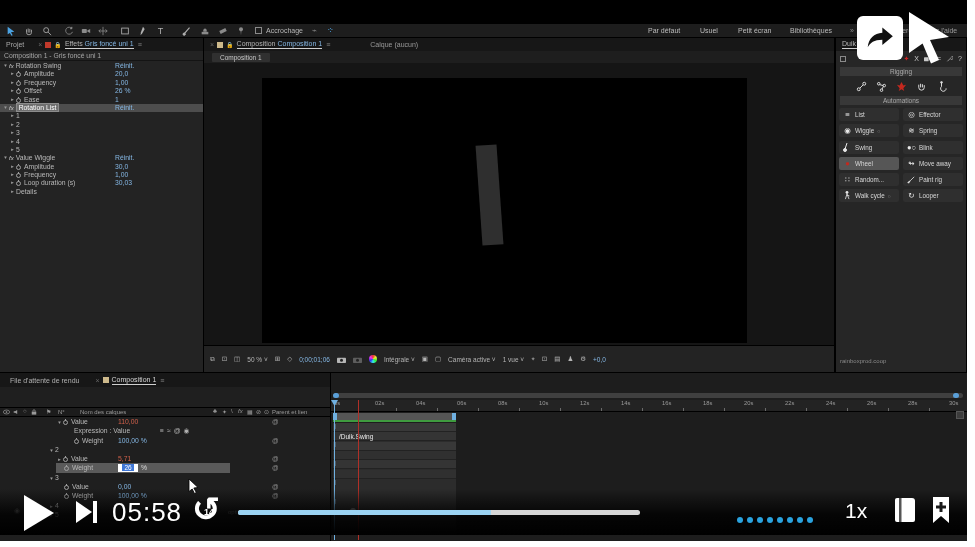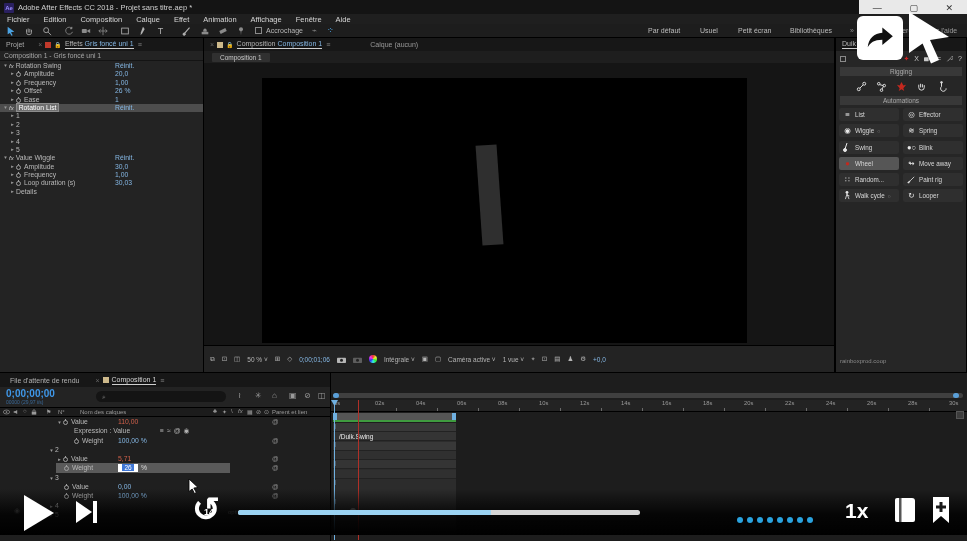--- a/index.html
+++ b/index.html
@@ -58,41 +58,21 @@
   .ptime{position:absolute;color:#fff;font-size:26px;letter-spacing:1px;}
   .dot{width:6px;height:6px;border-radius:50%;background:#2aa3df;display:inline-block;margin-right:4px;}
   svg{display:block;}
 </style>
 </head>
 <body>
 
 <div class="stage">
 <div class="video">
 
-  <div class="titlebar">
-    <div class="ae-logo">Ae</div>
-    <div class="title-text">Adobe After Effects CC 2018 - Projet sans titre.aep *</div>
-    <div class="win-controls">
-      <span>—</span>
-      <span>▢</span>
-      <span>✕</span>
-    </div>
-  </div>
-
-  <div class="menubar">
-    <span>Fichier</span>
-    <span>Edition</span>
-    <span>Composition</span>
-    <span>Calque</span>
-    <span>Effet</span>
-    <span>Animation</span>
-    <span>Affichage</span>
-    <span>Fenêtre</span>
-    <span>Aide</span>
-  </div>
+
 
   <div class="toolbar">
     <span class="tool" style="left:4px">
           <svg viewBox="0 0 12 12">
             <path d="M2 1 L10 7 L6 7.5 L8 11 L6.5 11.8 L4.7 8.3 L2 10 Z" fill="#4ba3e3"></path>
           </svg>
         </span>
     <span class="tool" style="left:22px">
           <svg viewBox="0 0 12 12" stroke="#b0b0b0" fill="none">
             <path d="M3 8 V4 M5 8 V3 M7 8 V3.5 M9 8 V4.5 M3 8 a3 2.5 0 0 0 6 0"></path>
@@ -384,31 +364,20 @@
     <div style="position:absolute;left:4px;bottom:8px;font-size:6px;color:#8a8a8a">rainboxprod.coop</div>
   </div>
 
   <div class="tl">
     <div style="position:absolute;left:0;top:0;width:100%;height:14px;background:#171717;font-size:7px;color:#b0b0b0;display:flex;align-items:center">
       <span style="margin-left:10px">File d'attente de rendu</span>
       <span style="margin-left:16px;color:#666">×</span>
       <span class="chip" style="background:#cdb98b"></span>
       <span style="border-bottom:1px solid #cfcfcf;padding-bottom:1px;color:#d6d6d6">Composition 1</span>
       <span style="margin-left:4px;color:#8a8a8a">≡</span>
-    </div>
-    <div style="position:absolute;left:0;top:14px;width:330px;height:20px;background:#232323">
-      <div style="position:absolute;left:6px;top:1px;font-size:10px;font-weight:bold;color:#3f97e8">0;00;00;00</div>
-      <div style="position:absolute;left:6px;top:12px;font-size:5px;color:#3a6a9a">00000 (29,97 i/s)</div>
-      <div style="position:absolute;left:96px;top:4px;width:130px;height:11px;background:#141414;border-radius:6px;color:#8a8a8a;font-size:7px;padding-left:6px;line-height:11px">⌕</div>
-      <span style="position:absolute;left:238px;top:4px;color:#9a9a9a;font-size:8px">≀</span>
-      <span style="position:absolute;left:255px;top:4px;color:#9a9a9a;font-size:8px">✳</span>
-      <span style="position:absolute;left:272px;top:4px;color:#9a9a9a;font-size:8px">⌂</span>
-      <span style="position:absolute;left:289px;top:4px;color:#9a9a9a;font-size:8px">▣</span>
-      <span style="position:absolute;left:304px;top:4px;color:#9a9a9a;font-size:8px">⊘</span>
-      <span style="position:absolute;left:318px;top:4px;color:#9a9a9a;font-size:8px">◫</span>
     </div>
     <div style="position:absolute;left:0;top:34px;width:330px;height:10px;background:#1c1c1c;border-top:1px solid #000;border-bottom:1px solid #000;font-size:6px;color:#9a9a9a">
       <span style="position:absolute;left:3px;top:1px">
             <svg width="7" height="6" viewBox="0 0 10 8">
               <ellipse cx="5" cy="4" rx="4.5" ry="2.8" fill="none" stroke="#9a9a9a"></ellipse>
               <circle cx="5" cy="4" r="1.2" fill="#9a9a9a"></circle>
             </svg>
           </span>
       <span style="position:absolute;left:13px;top:1px">
             <svg width="7" height="6" viewBox="0 0 10 8" fill="#9a9a9a">
@@ -517,31 +486,32 @@
           <span style="position:absolute;left:18px;top:-2px;width:6px;height:6px;border-radius:50%;background:#777"></span>
         </div>
   </div>
 
   <div class="player">
     <div style="position:absolute;left:24px;top:6px;width:0;height:0;border-left:30px solid #fff;border-top:18px solid transparent;border-bottom:18px solid transparent"></div>
     <div style="position:absolute;left:76px;top:12px">
       <span style="position:absolute;left:0;top:0;width:0;height:0;border-left:16px solid #fff;border-top:11px solid transparent;border-bottom:11px solid transparent"></span>
       <span style="position:absolute;left:17px;top:0;width:4px;height:22px;background:#fff"></span>
     </div>
+    <div class="ptime" style="left:112px;top:8px">05:58</div>
     <div style="position:absolute;left:192px;top:4px;width:36px;height:36px;color:#fff">
       <span style="position:absolute;left:0;top:-4px;font-size:34px;font-weight:bold">↺</span>
       <span style="position:absolute;left:12px;top:14px;font-size:9px;font-weight:bold">14</span>
     </div>
     <div style="position:absolute;left:238px;top:21px;width:402px;height:5px;border-radius:3px;background:#d6d6d6;overflow:hidden">
       <span style="position:absolute;left:0;top:0;width:63%;height:100%;background:#9bd3f2"></span>
     </div>
     <div style="position:absolute;left:737px;top:20px">
       <span class="dot"></span><span class="dot"></span><span class="dot"></span><span class="dot"></span><span class="dot"></span><span class="dot"></span><span class="dot"></span><span class="dot"></span>
     </div>
-    <div style="position:absolute;left:845px;top:10px;font-size:21px;font-weight:bold;color:#fff">1x</div>
+    <div style="position:absolute;left:845px;top:10px;font-size:21px;font-weight:normal;color:#fff">1x</div>
     <div style="position:absolute;left:893px;top:7px">
       <svg width="24" height="28" viewBox="0 0 24 28">
             <path d="M4 2 h15 a3 3 0 0 1 3 3 v19 a2 2 0 0 1 -2 2 H4 a2 2 0 0 1 -2-2 V4 a2 2 0 0 1 2-2 Z" fill="#fff"></path>
             <rect x="6" y="2" width="2.5" height="24" fill="#555"></rect>
           </svg>
     </div>
     <div style="position:absolute;left:930px;top:7px">
       <svg width="22" height="28" viewBox="0 0 22 28">
             <path d="M3 1 h16 v26 l-8-7 -8 7 Z" fill="#fff"></path>
             <rect x="9.5" y="6" width="3" height="10" fill="#1a1a1a"></rect>

